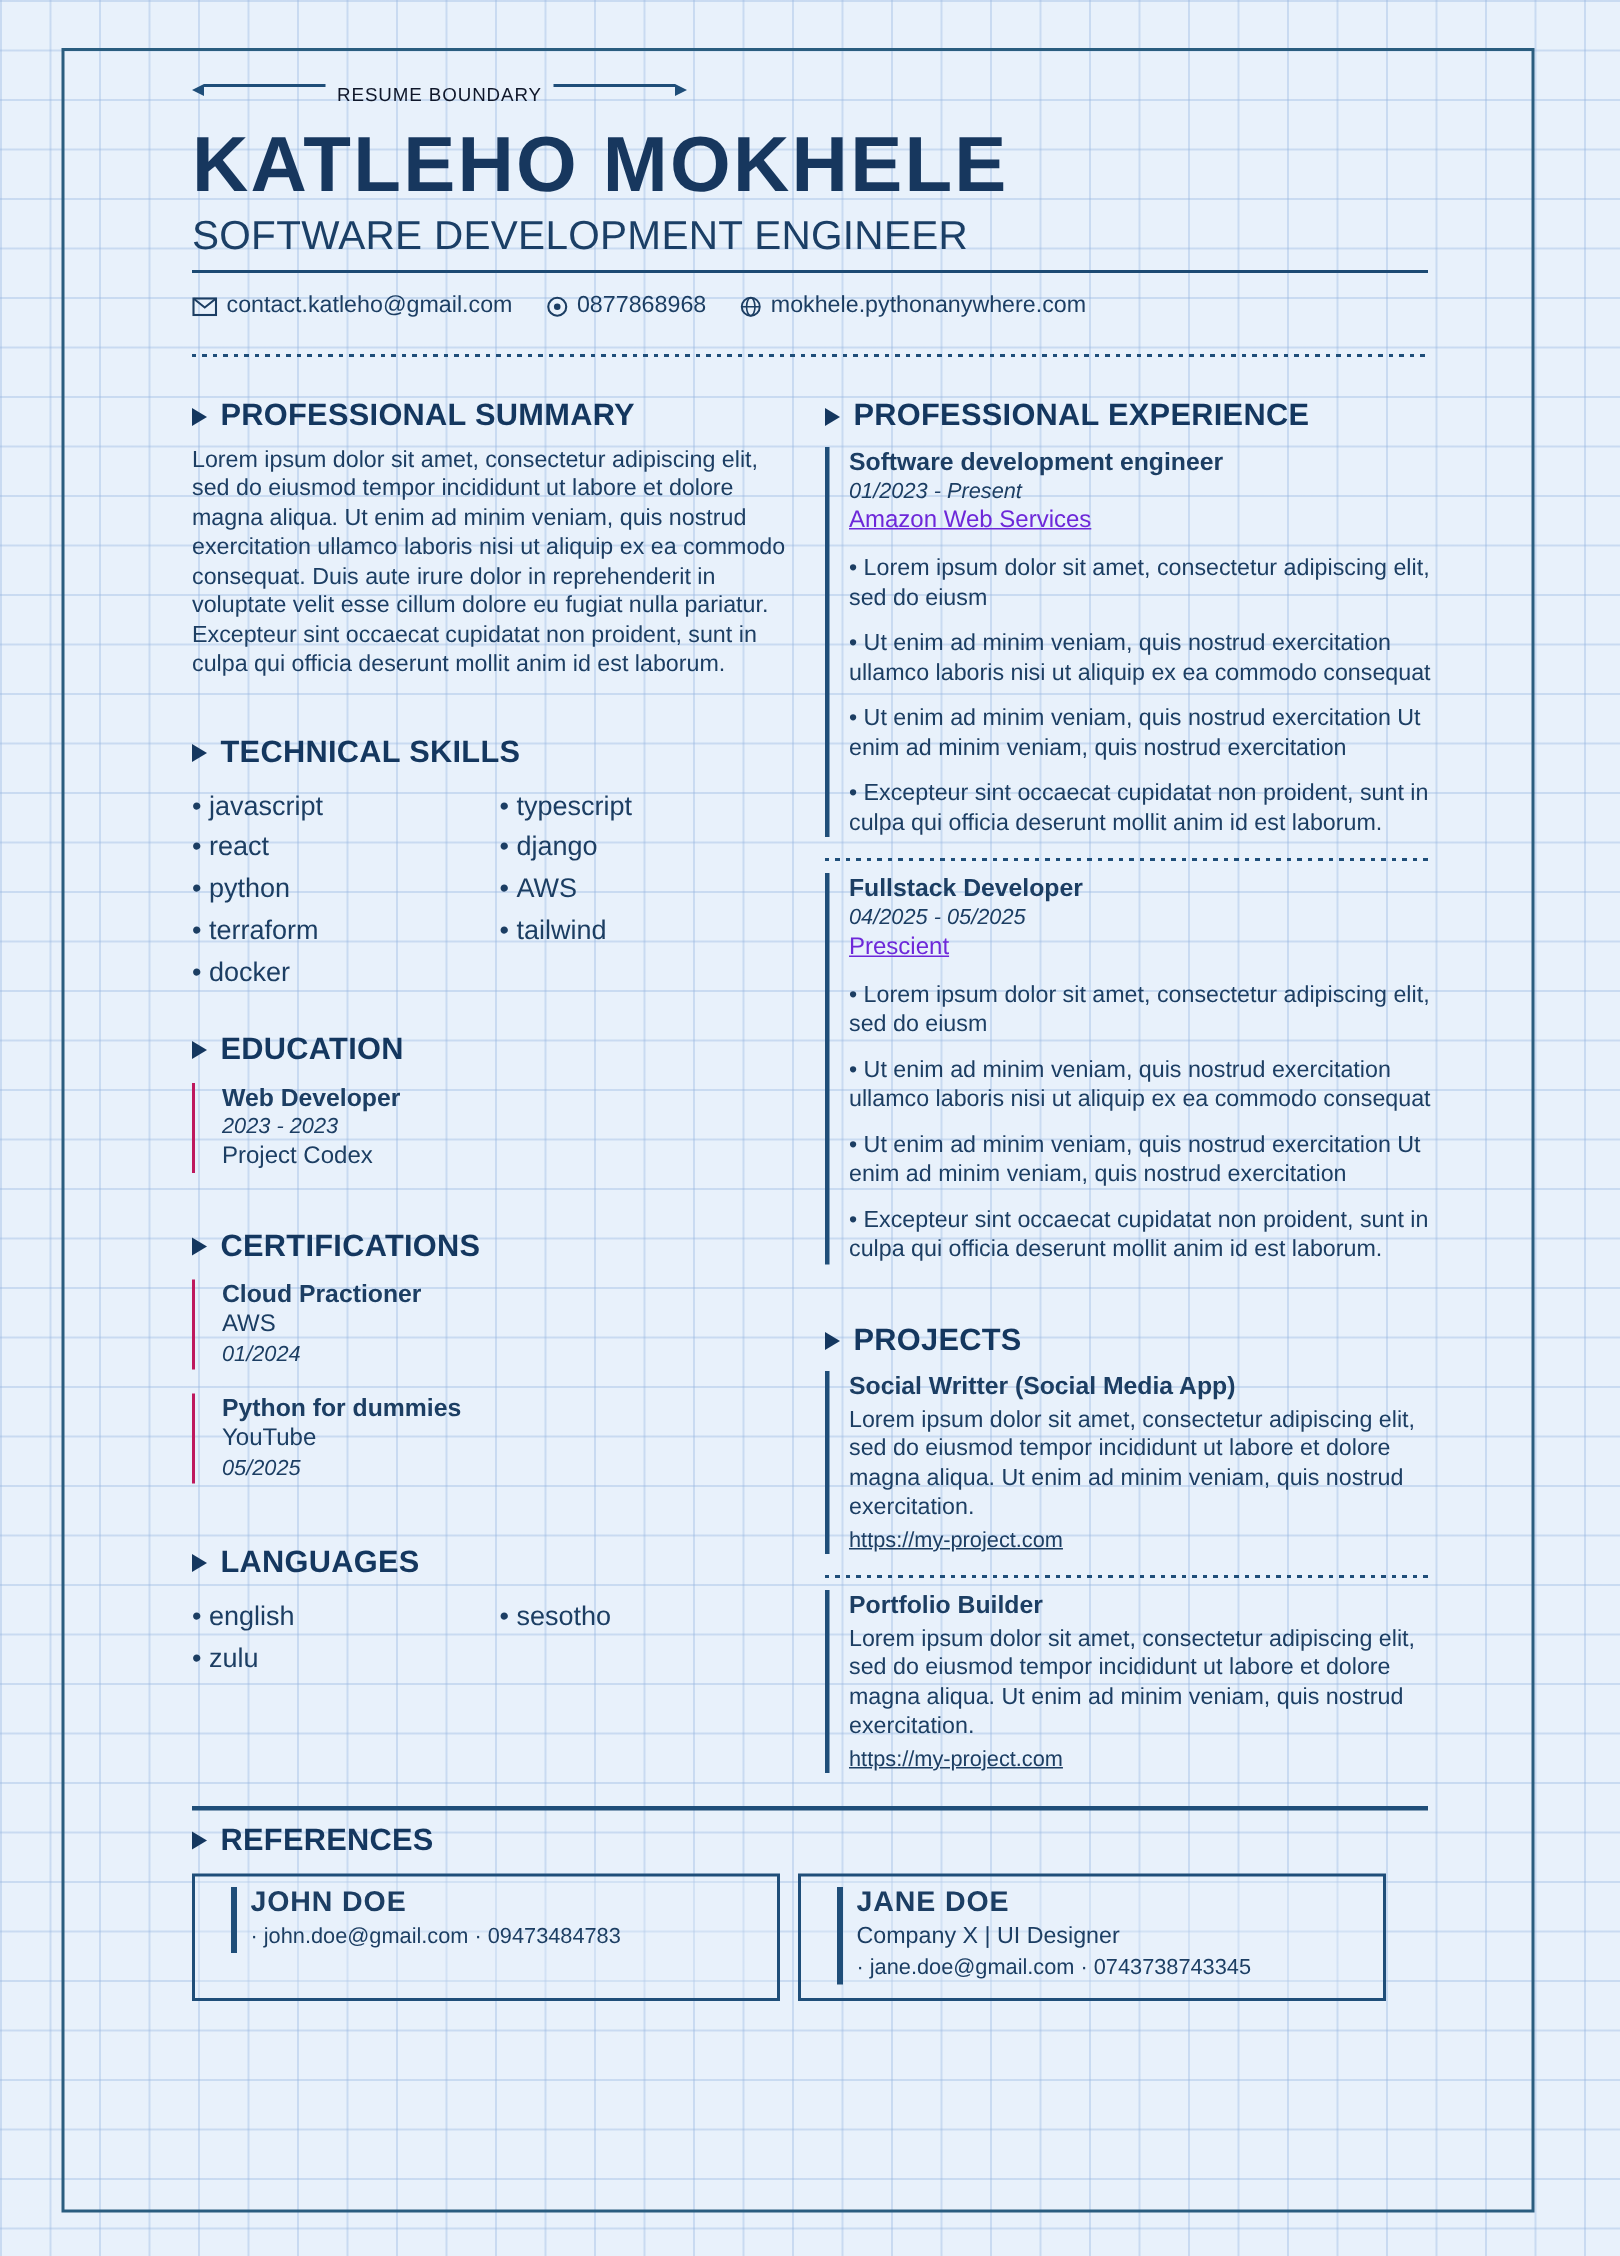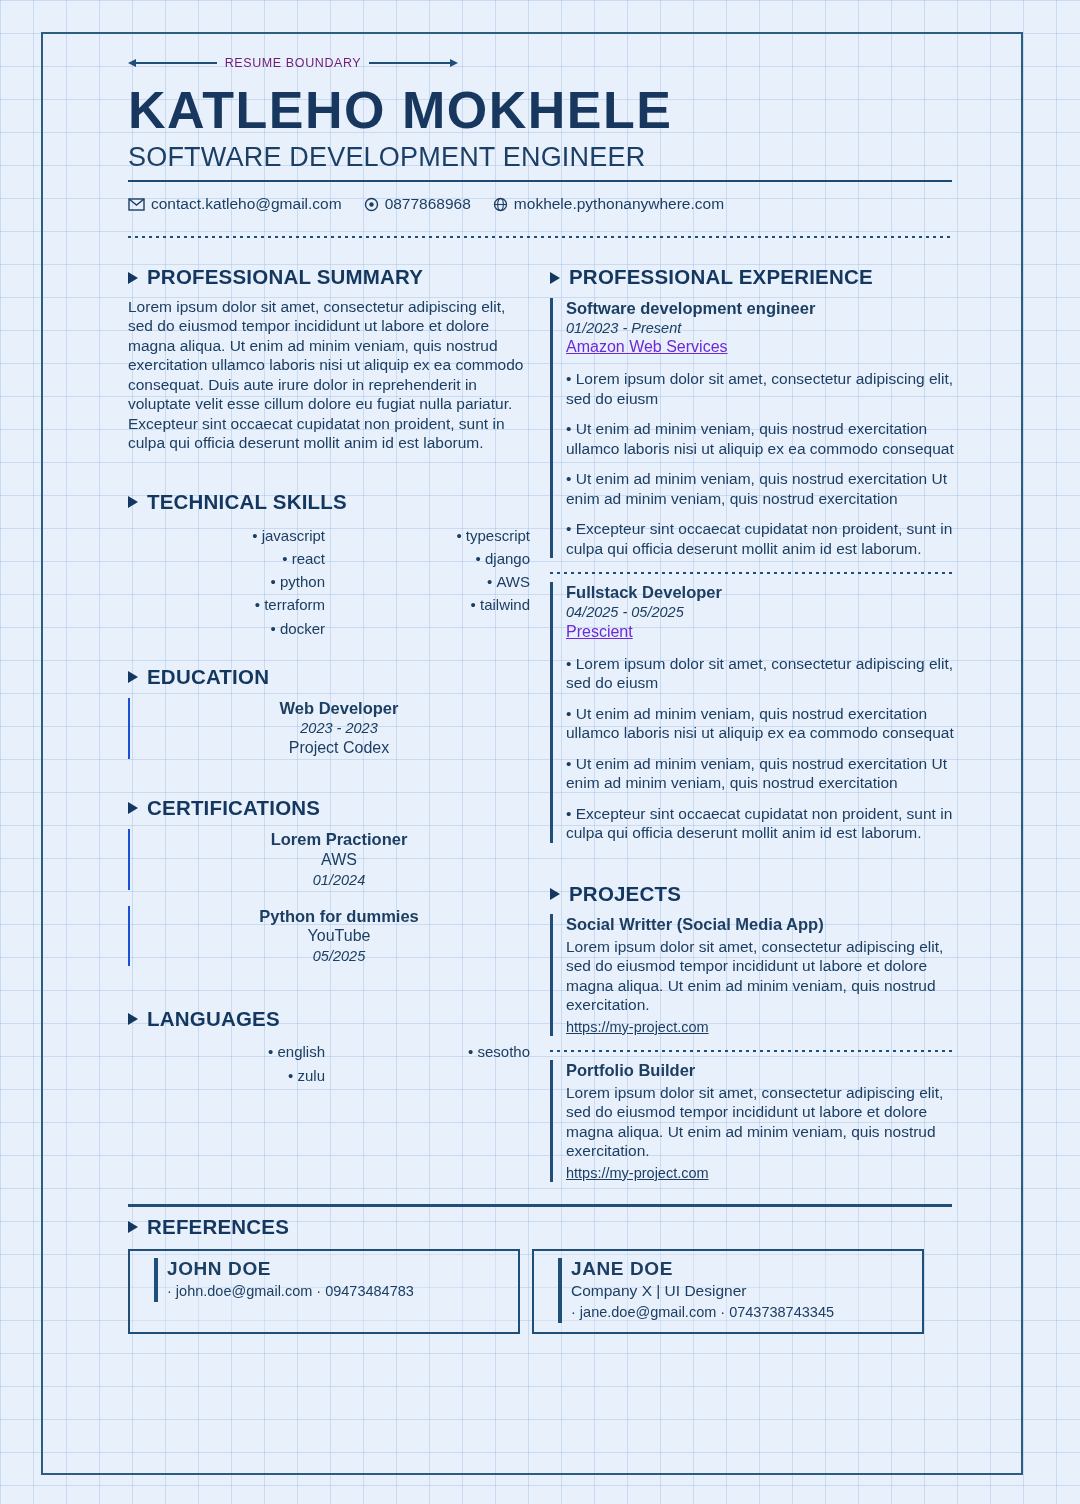--- a/index.html
+++ b/index.html
@@ -13,21 +13,21 @@
       linear-gradient(to bottom, rgba(150,182,224,.38) 1px, transparent 1px);
     background-size:33px 33px;
   }
   .frame{
     position:absolute;left:41px;top:32px;width:978px;height:1439px;
     border:2px solid #2a5d7f;
   }
   .content{position:absolute;left:128px;top:56px;width:824px;}
 
   
-  .dim{display:flex;align-items:center;width:330px;color:#701a75;}
+  .dim{display:flex;width:330px;color:#0f172a;}
   .dim-line{flex:1;height:0;border-top:2px solid #1f4e79;position:relative;}
   .arrow-l{width:0;height:0;border-top:4px solid transparent;border-bottom:4px solid transparent;border-right:8px solid #1f4e79;}
   .arrow-r{width:0;height:0;border-top:4px solid transparent;border-bottom:4px solid transparent;border-left:8px solid #1f4e79;}
   .dim-label{font-size:12.5px;letter-spacing:.6px;padding:0 8px;white-space:nowrap;}
   .name{font-size:52px;font-weight:bold;letter-spacing:1.5px;color:#17375e;margin-top:13px;line-height:1.05;}
   .role{font-size:27px;letter-spacing:.2px;color:#1b3f66;margin-top:5px;line-height:1.1;}
   .header-rule{height:0;border-top:2px solid #1c4a73;margin-top:8px;}
   .contact-row{display:flex;align-items:flex-end;gap:22px;margin-top:13px;font-size:15.5px;}
   .contact-item{display:flex;align-items:center;gap:6px;}
   .cicon{display:inline-flex;align-items:center;}
@@ -35,26 +35,26 @@
     background:repeating-linear-gradient(90deg,#1f4e79 0 3px,transparent 3px 7px);}
 
   
   .columns{display:grid;grid-template-columns:402px 405px;column-gap:20px;margin-top:27px;align-items:start;}
   .sec-h{display:flex;align-items:center;gap:9px;font-size:20.5px;font-weight:bold;
          letter-spacing:.2px;color:#14375f;line-height:1.2;}
   .tri{width:0;height:0;border-top:6px solid transparent;border-bottom:6px solid transparent;
        border-left:10px solid #14375f;flex:0 0 auto;}
   .body-text{font-size:15.5px;line-height:1.26;margin-top:7px;}
 
-  ul.cols{list-style:none;margin:9px 0 0 0;padding:0;column-count:2;column-gap:8px;font-size:15px;text-align:right;}
+  ul.cols{list-style:none;margin:9px 0 0 0;padding:0;column-count:2;column-gap:8px;font-size:18px;}
   ul.cols li{line-height:1.55;break-inside:avoid;}
   ul.cols li::before{content:"\2022\00a0";}
 
   .mt-sec{margin-top:37px;}
-  .entry{border-left:2px solid #1d4ed8;padding-left:18px;margin-top:9px;text-align:center;}
+  .entry{border-left:2px solid #be185d;padding-left:18px;margin-top:9px;}
   .entry + .entry{margin-top:16px;}
   .e-title{font-size:16.5px;font-weight:bold;line-height:1.25;}
   .e-dates{font-size:14.5px;font-style:italic;line-height:1.3;}
   .e-org{font-size:16px;line-height:1.3;}
 
   .xentry{border-left:3px solid #1f4e79;padding-left:13px;margin-top:8px;}
   .x-company{font-size:16px;text-decoration:underline;color:#6d28d9;display:inline-block;line-height:1.3;}
   .bullet{font-size:15.5px;line-height:1.26;margin-top:11px;}
   .bullet::before{content:"\2022\00a0";}
   .sep{height:2px;margin:14px 0 6px 0;
@@ -159,21 +159,21 @@
         <div class="e-title">Web Developer</div>
         <div class="e-dates">2023 - 2023</div>
         <div class="e-org">Project Codex</div>
       </div>
 
       <div class="sec-h mt-sec">
         <span class="tri"></span>
         <span>CERTIFICATIONS</span>
       </div>
       <div class="entry">
-        <div class="e-title">Lorem Practioner</div>
+        <div class="e-title">Cloud Practioner</div>
         <div class="e-org">AWS</div>
         <div class="e-dates">01/2024</div>
       </div>
       <div class="entry">
         <div class="e-title">Python for dummies</div>
         <div class="e-org">YouTube</div>
         <div class="e-dates">05/2025</div>
       </div>
 
       <div class="sec-h" style="margin-top:41px;">

